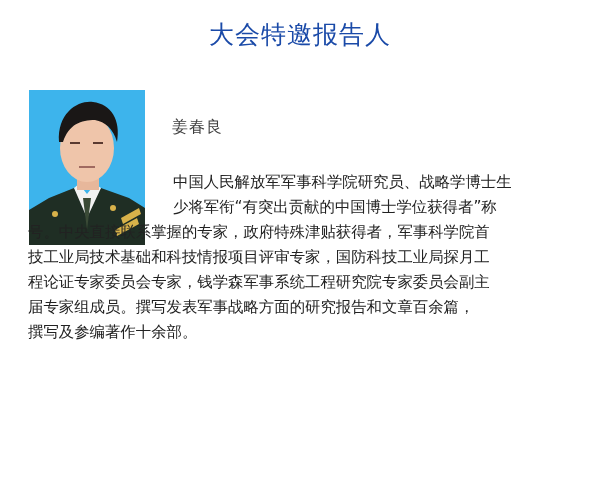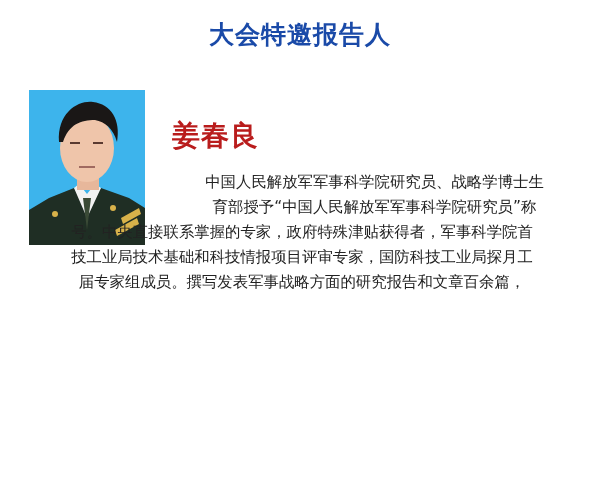--- a/index.html
+++ b/index.html
@@ -1,27 +1,27 @@
 <!DOCTYPE html>
 <html><head>
 <meta charset="utf-8">
 <style>
   html, body { margin:0; padding:0; background:#ffffff; }
   body { width:600px; height:480px; position:relative; overflow:hidden;
          font-family:"DejaVu Sans", "Liberation Sans", sans-serif; }
   .title { position:absolute; left:0; width:600px; top:18px; text-align:center;
-           font-size:25px; font-weight:bold; color:#1a4aa8; letter-spacing:1px; }
+           font-size:25px; font-weight:normal; color:#1a4aa8; letter-spacing:1px; }
   .photo { position:absolute; left:29px; top:90px; width:116px; height:155px;
            background:#3db4ec; overflow:hidden; }
   .photo svg { display:block; }
-  .name { position:absolute; left:172px; top:117px; font-size:28px; font-weight:bold;
-          color:#b91c1c; letter-spacing:1px; }
+  .name { position:absolute; left:172px; top:117px; font-size:16px; font-weight:normal;
+          color:#404040; letter-spacing:1px; }
   .body-text { position:absolute; left:28px; top:170px; width:548px; font-size:15.4px;
                color:#222; line-height:25px; }
-  .line { white-space:nowrap; height:25px;text-align:center; }
+  .line { white-space:nowrap; height:25px; }
   .indent { padding-left:145px; }
 </style>
 </head>
 <body>
 
 <div class="title">大会特邀报告人</div>
 
 <div class="photo">
   <svg width="116" height="155" viewBox="0 0 116 155">
     <rect width="116" height="155" fill="#3db4ec"></rect>
@@ -43,17 +43,19 @@
     <rect x="41" y="52" width="10" height="2" fill="#5a3a30"></rect>
     <rect x="64" y="52" width="10" height="2" fill="#5a3a30"></rect>
     <rect x="50" y="76" width="16" height="2" fill="#a06a60"></rect>
   </svg>
 </div>
 
 <div class="name">姜春良</div>
 
 <div class="body-text">
   <div class="line indent">中国人民解放军军事科学院研究员、战略学博士生</div>
-  <div class="line indent">育部授予“中国人民解放军军事科学院研究员”称</div>
+  <div class="line indent">少将军衔“有突出贡献的中国博士学位获得者”称</div>
   <div class="line">号。中央直接联系掌握的专家，政府特殊津贴获得者，军事科学院首</div>
   <div class="line">技工业局技术基础和科技情报项目评审专家，国防科技工业局探月工</div>
+  <div class="line">程论证专家委员会专家，钱学森军事系统工程研究院专家委员会副主</div>
   <div class="line">届专家组成员。撰写发表军事战略方面的研究报告和文章百余篇，</div>
+  <div class="line">撰写及参编著作十余部。</div>
 </div>
 
 </body></html>

